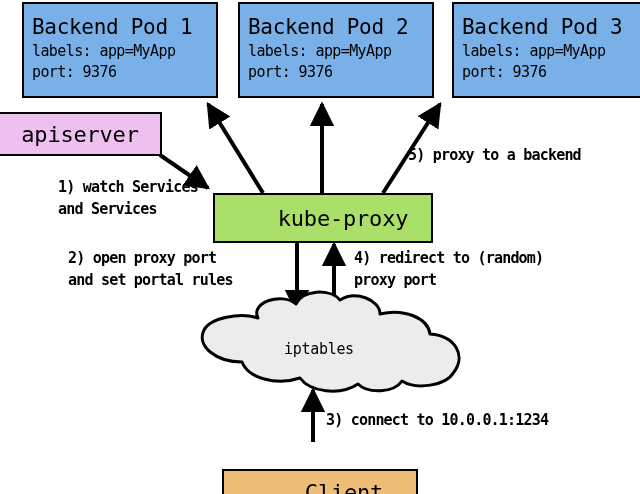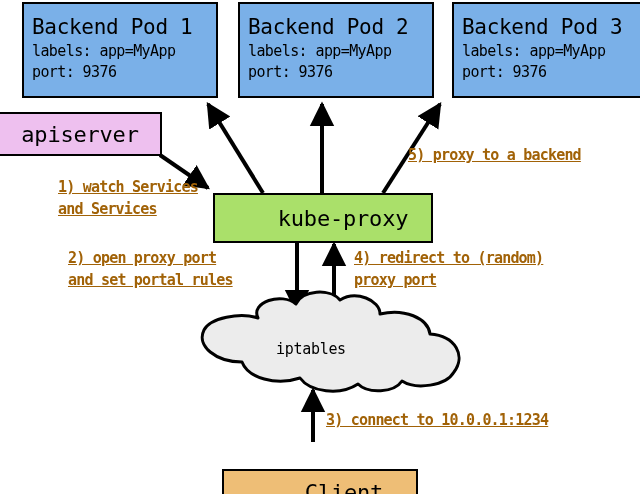--- a/index.html
+++ b/index.html
@@ -76,24 +76,23 @@
     color: #000;
     white-space: nowrap;
     letter-spacing: -0.3px;
   }
   .edge-label {
     position: absolute;
     font-family: "DejaVu Sans Mono", monospace;
     font-weight: bold;
     font-size: 15px;
     line-height: 22px;
-    color: #a16207;
+    color: #000000;
     white-space: nowrap;
     letter-spacing: -0.8px;
-    text-decoration: underline;
   }
 </style>
 </head>
 <body>
 
 <div id="diagram-root">
 
   <svg class="layer" viewBox="0 0 640 494">
     <defs>
       <marker id="arrowhead" markerWidth="7" markerHeight="7" refX="5.6" refY="3.2" orient="auto" markerUnits="strokeWidth">
@@ -150,21 +149,21 @@
   </div>
 
   <div class="node-box simple-box" id="apiserver-box" style="left:-2px; top:112px; width:164px; height:44px;">
     <div class="simple-label">apiserver</div>
   </div>
 
   <div class="node-box simple-box" id="kubeproxy-box" style="left:213px; top:193px; width:220px; height:50px;padding-left:40px;">
     <div class="simple-label">kube-proxy</div>
   </div>
 
-  <div class="cloud-label" style="left:276px; top:340px;">iptables</div>
+  <div class="cloud-label" style="left:284px; top:340px;">iptables</div>
 
   <div class="node-box simple-box" id="client-box" style="left:222px; top:469px; width:196px; height:47px;padding-left:48px;">
     <div class="simple-label">Client</div>
   </div>
 
   <div class="edge-label" style="left:14px; top:176px;margin-left:44px;">
     <div>1) watch Services</div>
     <div>and Services</div>
   </div>
 

